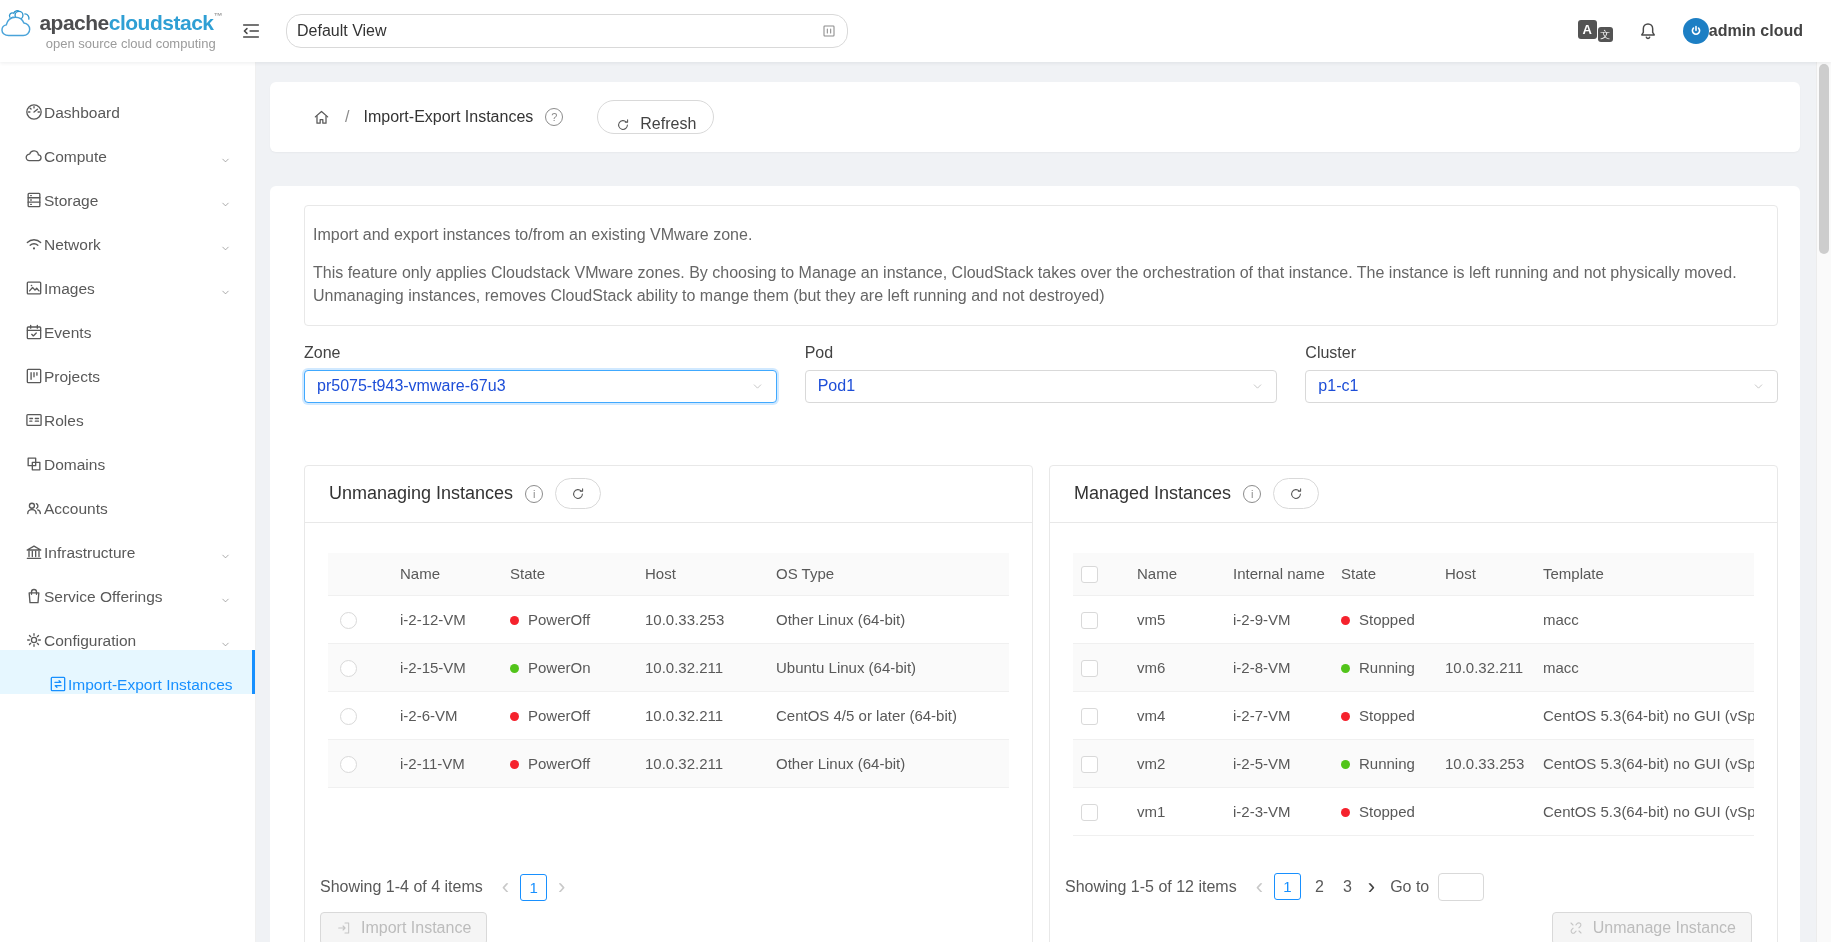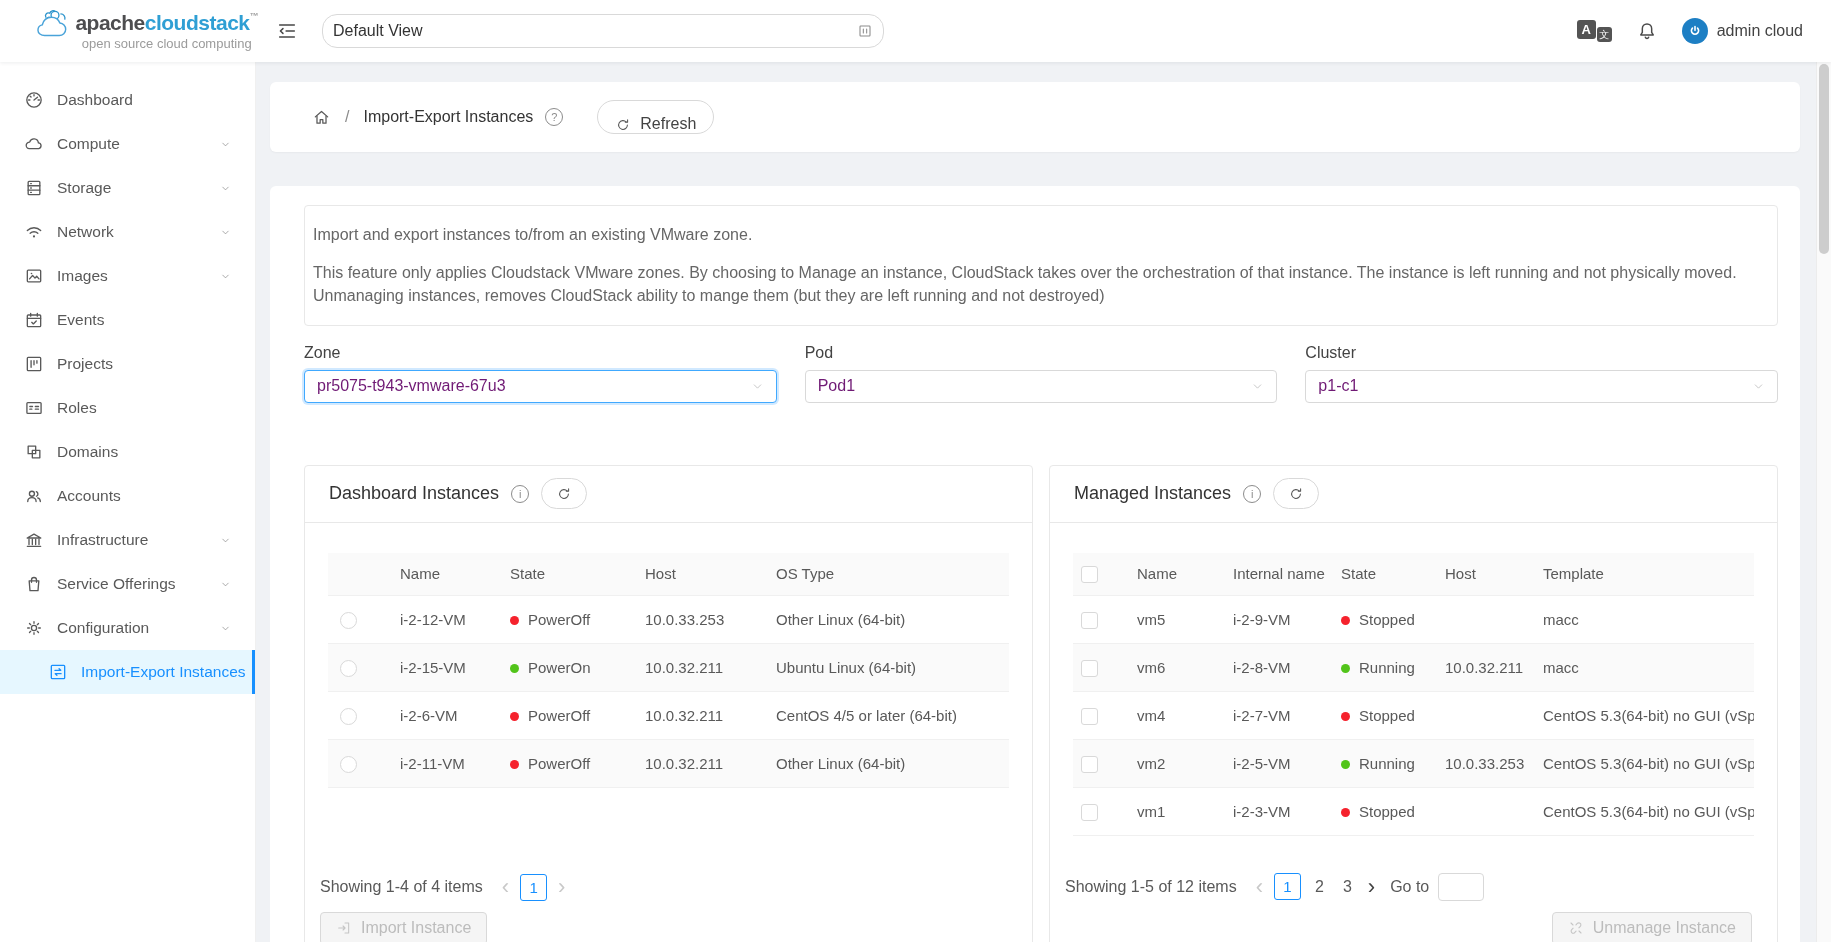--- a/index.html
+++ b/index.html
@@ -9,53 +9,53 @@
     font-family:"Liberation Sans", sans-serif;
     background:#f0f2f5; color:#595959; font-size:16px;
   }
   .icon { display:inline-flex; width:20px; height:20px; flex-shrink:0; }
   .icon svg { width:100%; height:100%; display:block; }
   .icon.sm { width:16px; height:16px; }
 
   
   header {
     height:62px; background:#fff; display:flex; align-items:center;
-    position:relative; z-index:5; box-shadow:0 1px 4px rgba(0,21,41,.08);padding-left:36px;
+    position:relative; z-index:5; box-shadow:0 1px 4px rgba(0,21,41,.08);
   }
   .logo-block { width:222px; display:flex; align-items:center; justify-content:center; gap:4px; }
   .mascot { width:54px; height:46px; }
   .brand-top { font-size:21px; font-weight:bold; color:#4d4d4f; letter-spacing:-.5px; line-height:1; }
   .brand-accent { color:#2f9fd4; }
   .brand-tm { font-size:9px; color:#9b9b9b; vertical-align:top; }
   .tagline { font-size:13px; color:#9b9b9b; margin-top:3px; text-align:center; }
   .fold { margin-left:18px; width:22px; height:22px; color:#474747; cursor:pointer; }
   .view-select {
     margin-left:24px; width:562px; height:34px; border:1px solid #d9d9d9; border-radius:15px;
     display:flex; align-items:center; justify-content:space-between; padding:0 10px;
     color:#333; background:#fff; cursor:pointer;
   }
   .view-select .icon { color:#8c8c8c; }
   .header-right { margin-left:auto; display:flex; align-items:center; gap:24px; padding-right:28px; }
   .translate { display:inline-flex; align-items:flex-start; cursor:pointer; }
   .tr-a { width:19px; height:19px; background:#545454; color:#fff; border-radius:3px; font-size:13px; font-weight:bold; display:inline-flex; align-items:center; justify-content:center; }
   .tr-w { width:15px; height:15px; background:#545454; color:#fff; border-radius:3px; font-size:10px; display:inline-flex; align-items:center; justify-content:center; margin-left:1px; margin-top:7px; }
   .bell { width:22px; height:22px; color:#4a4a4a; cursor:pointer; }
-  .user-chip { display:inline-flex; align-items:center; gap:9px; cursor:pointer; }
+  .user-chip { display:inline-flex; align-items:center; cursor:pointer;font-weight:bold; }
   .avatar { width:26px; height:26px; border-radius:50%; background:#1d7fc4; color:#fff; display:inline-flex; align-items:center; justify-content:center; }
   .avatar .icon { width:16px; height:16px; }
   .username { color:#434343; font-size:16px; }
 
   
   .layout { display:flex; height:880px; }
   aside {
     width:256px; background:#fff; border-right:1px solid #f0f0f0;
     padding-top:16px; flex-shrink:0; overflow:hidden;
   }
   .menu-item {
-    height:44px; display:flex; align-items:center; padding:0 24px; gap:13px;
+    height:44px; display:flex; align-items:flex-end; padding:0 24px; 
     color:#595959; cursor:pointer; font-size:15.5px; position:relative; white-space:nowrap;
   }
   .menu-item .icon { color:#595959; }
   .menu-item .chev { margin-left:auto; width:11px; height:11px; color:#8c8c8c; display:inline-flex; }
   .menu-item .chev svg { width:100%; height:100%; }
   .menu-item .chev.up { transform:rotate(180deg); }
   .menu-item.selected { background:#e6f7ff; color:#1890ff; border-right:3px solid #1890ff; padding-left:48px; }
   .menu-item.selected .icon { color:#1890ff; }
 
   main { flex:1; padding:20px 31px 0 14px; min-width:0; }
@@ -83,21 +83,21 @@
 
   .intro { border:1px solid #e8e8e8; border-radius:4px; padding:17px 8px; color:#666; font-size:16px; line-height:1.45; }
   .intro p { margin:0; }
   .intro p + p { margin-top:15px; }
 
   .filters { display:flex; gap:28px; margin-top:18px; }
   .filter { flex:1; }
   .filter-label { color:#434343; font-size:16px; }
   .select {
     margin-top:8px; height:33px; border:1px solid #d9d9d9; border-radius:4px; background:#fff;
-    display:flex; align-items:center; justify-content:space-between; padding:0 12px; color:#701a75; cursor:pointer;
+    display:flex; align-items:center; justify-content:space-between; padding:0 12px; color:#1d4ed8; cursor:pointer;
   }
   .select .arr { width:13px; height:13px; color:#bfbfbf; display:inline-flex; }
   .select.focused { border-color:#40a9ff; box-shadow:0 0 0 2px rgba(24,144,255,.2); }
 
   .panels { display:flex; gap:16px; margin-top:62px; }
   .panel { flex:1; border:1px solid #e8e8e8; border-radius:4px; height:481px; display:flex; flex-direction:column; min-width:0; background:#fff; }
   .panel-head { display:flex; align-items:center; gap:12px; padding:0 24px; height:57px; border-bottom:1px solid #e8e8e8; flex-shrink:0; }
   .panel-title { font-size:18px; color:#333; }
   .reload-pill {
     height:31px; width:46px; border:1px solid #d9d9d9; border-radius:16px; background:#fff;
@@ -427,21 +427,21 @@
                     <path d="M6 9l6 6 6-6"></path>
                   </svg>
                 </span>
             </div>
           </div>
         </div>
 
         <div class="panels">
           <section class="panel">
             <div class="panel-head">
-              <span class="panel-title">Dashboard Instances</span>
+              <span class="panel-title">Unmanaging Instances</span>
               <span class="info-circle">i</span>
               <button class="reload-pill">
                   <span class="icon sm">
                     <svg viewBox="0 0 24 24" fill="none" stroke="currentColor" stroke-width="1.6" stroke-linecap="round" stroke-linejoin="round">
                       <path d="M18.6 12a6.6 6.6 0 1 1-1.8-4.5"></path>
                       <path d="M18.9 4.3v3.4h-3.4"></path>
                     </svg>
                   </span>
                 </button>
             </div>

